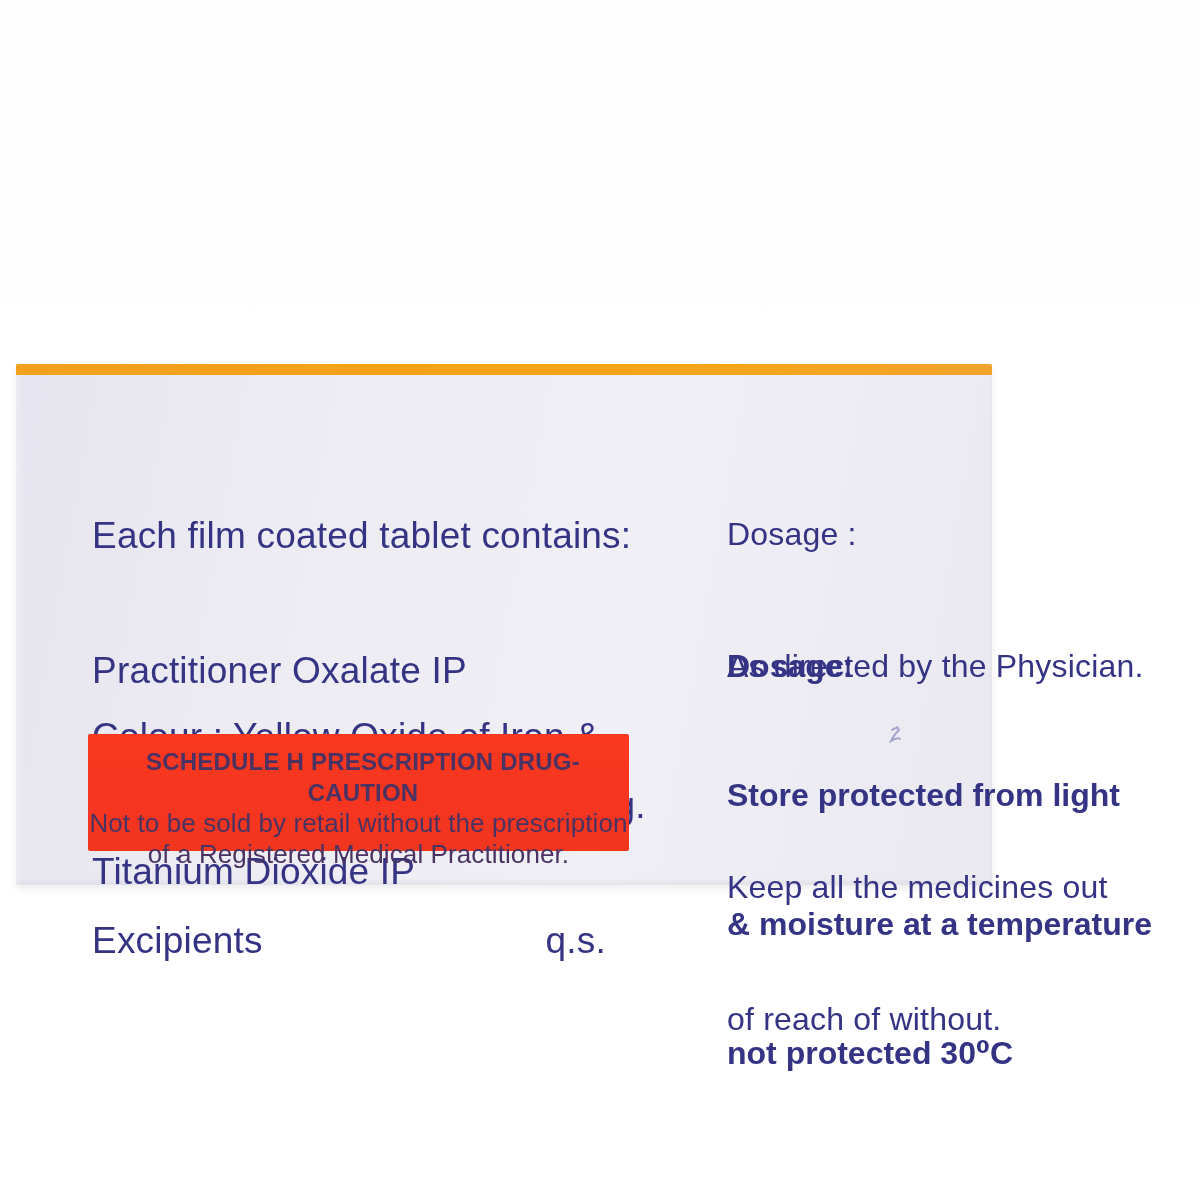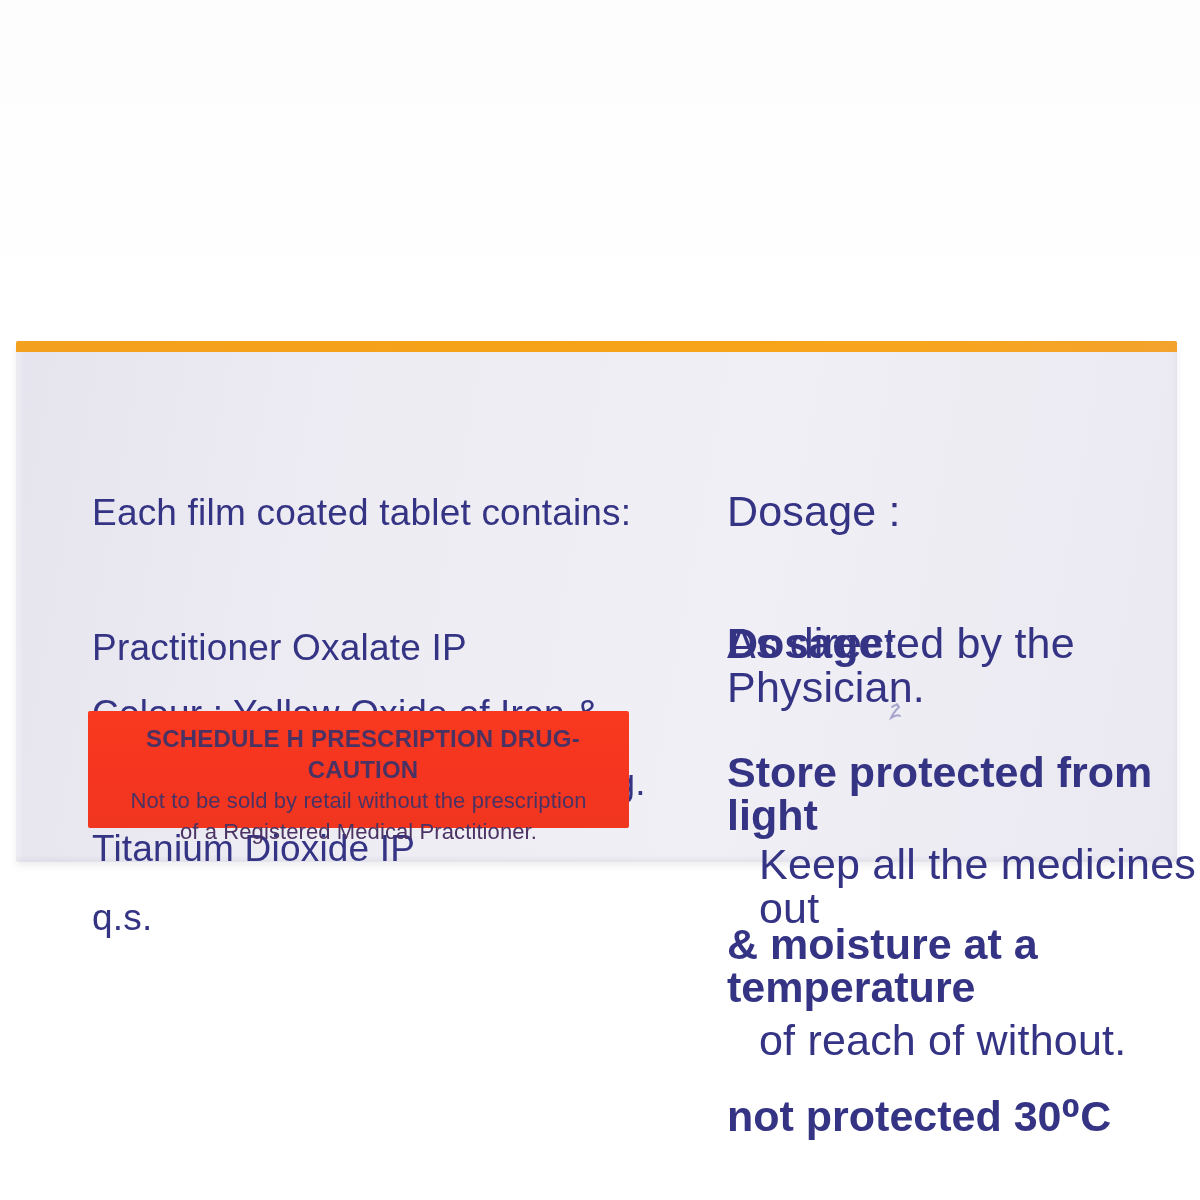--- a/index.html
+++ b/index.html
@@ -9,43 +9,43 @@
     font-family: "Liberation Sans", "DejaVu Sans", sans-serif;
     overflow: hidden;
   }
   .photo {
     position: relative;
     width: 1200px; height: 1200px;
     background: linear-gradient(180deg, #fdfdfd 0%, #ffffff 30%, #ffffff 100%);
   }
   .carton {
     position: absolute;
-    left: 16px; top: 341px;
-    width: 1161px; height: 521px;
+    left: 16px; top: 364px;
+    width: 976px; height: 521px;
     background: linear-gradient(100deg, #e6e4ee 0%, #edecf3 28%, #f0eff5 62%, #eae9f1 100%);
     border-radius: 2px;
     box-shadow: 0 4px 7px rgba(90,90,110,0.10),
                 inset 0 -3px 4px rgba(120,120,145,0.12),
                 inset 3px 0 5px rgba(255,255,255,0.55);
   }
   .stripe {
     position: absolute;
     left: 0; top: 0;
     width: 100%; height: 11px;
     border-radius: 2px 2px 0 0;
     background: linear-gradient(90deg, #f3a01f 0%, #f6a218 40%, #f7a51c 75%, #f3a22c 100%);
   }
   .t {
     position: absolute;
     color: #343384;
     white-space: pre-wrap;
     letter-spacing: 0.2px;
   }
   .left-col { font-size: 37px; line-height: 45px; }
-  .right-col { font-size: 43px; line-height: 44px; }
+  .right-col { font-size: 32px; line-height: 44px; }
   .bold { font-weight: 700; letter-spacing: 0px; }
   .comp-block   { left: 76px;  top: 59px;  width: 560px; }
   .excip-row {
     display: flex; justify-content: space-between;
     width: 514px;
   }
   .colour-block { left: 76px;  top: 260px; width: 560px; }
   .schedule-box {
     position: absolute;
     left: 72px; top: 370px;
@@ -57,28 +57,28 @@
     padding-top: 12px;
     box-sizing: border-box;
   }
   .schedule-heading {
     font-size: 24px; font-weight: 700;
     line-height: 31px;
     letter-spacing: 0.2px;
     margin-left: 9px;
   }
   .schedule-line {
-    font-size: 22px; font-weight: 400;
+    font-size: 26px; font-weight: 400;
     line-height: 31px;
     letter-spacing: 0.1px;
     text-align: center;
   }
   .dosage-block  { left: 711px; top: 60px;  width: 440px; }
   .storage-block { left: 711px; top: 195px; width: 460px; line-height: 43px; }
-  .keep-block    { left: 711px; top: 413px; width: 440px; margin-left: 32px; }
+  .keep-block    { left: 711px; top: 413px; width: 440px; }
   .ink-smudge {
     position: absolute;
     left: 868px; top: 360px;
     opacity: 0.55;
   }
 </style>
 </head>
 <body>
 
 <div class="photo">
@@ -89,20 +89,21 @@
 
     <svg class="ink-smudge" width="24" height="28" viewBox="0 0 24 28">
       <path d="M8 6 q5 -4 7 0 q-6 6 -8 11 q6 -4 9 -2 M13 3 l2 3" fill="none" stroke="#6b6bae" stroke-width="2" stroke-linecap="round"></path>
     </svg>
 
     <div class="t left-col comp-block">
       <div>Each film coated tablet contains:</div>
       <div>Practitioner Oxalate IP</div>
       <div>equivalent to Escitalopram  5 mg.</div>
       <div class="excip-row">
+        <span>Excipients</span>
         <span>q.s.</span>
       </div>
     </div>
 
     <div class="t left-col colour-block">
       <div>Colour : Yellow Oxide of Iron &amp;</div>
       <div>Titanium Dioxide IP</div>
     </div>
 
     <div class="schedule-box">

